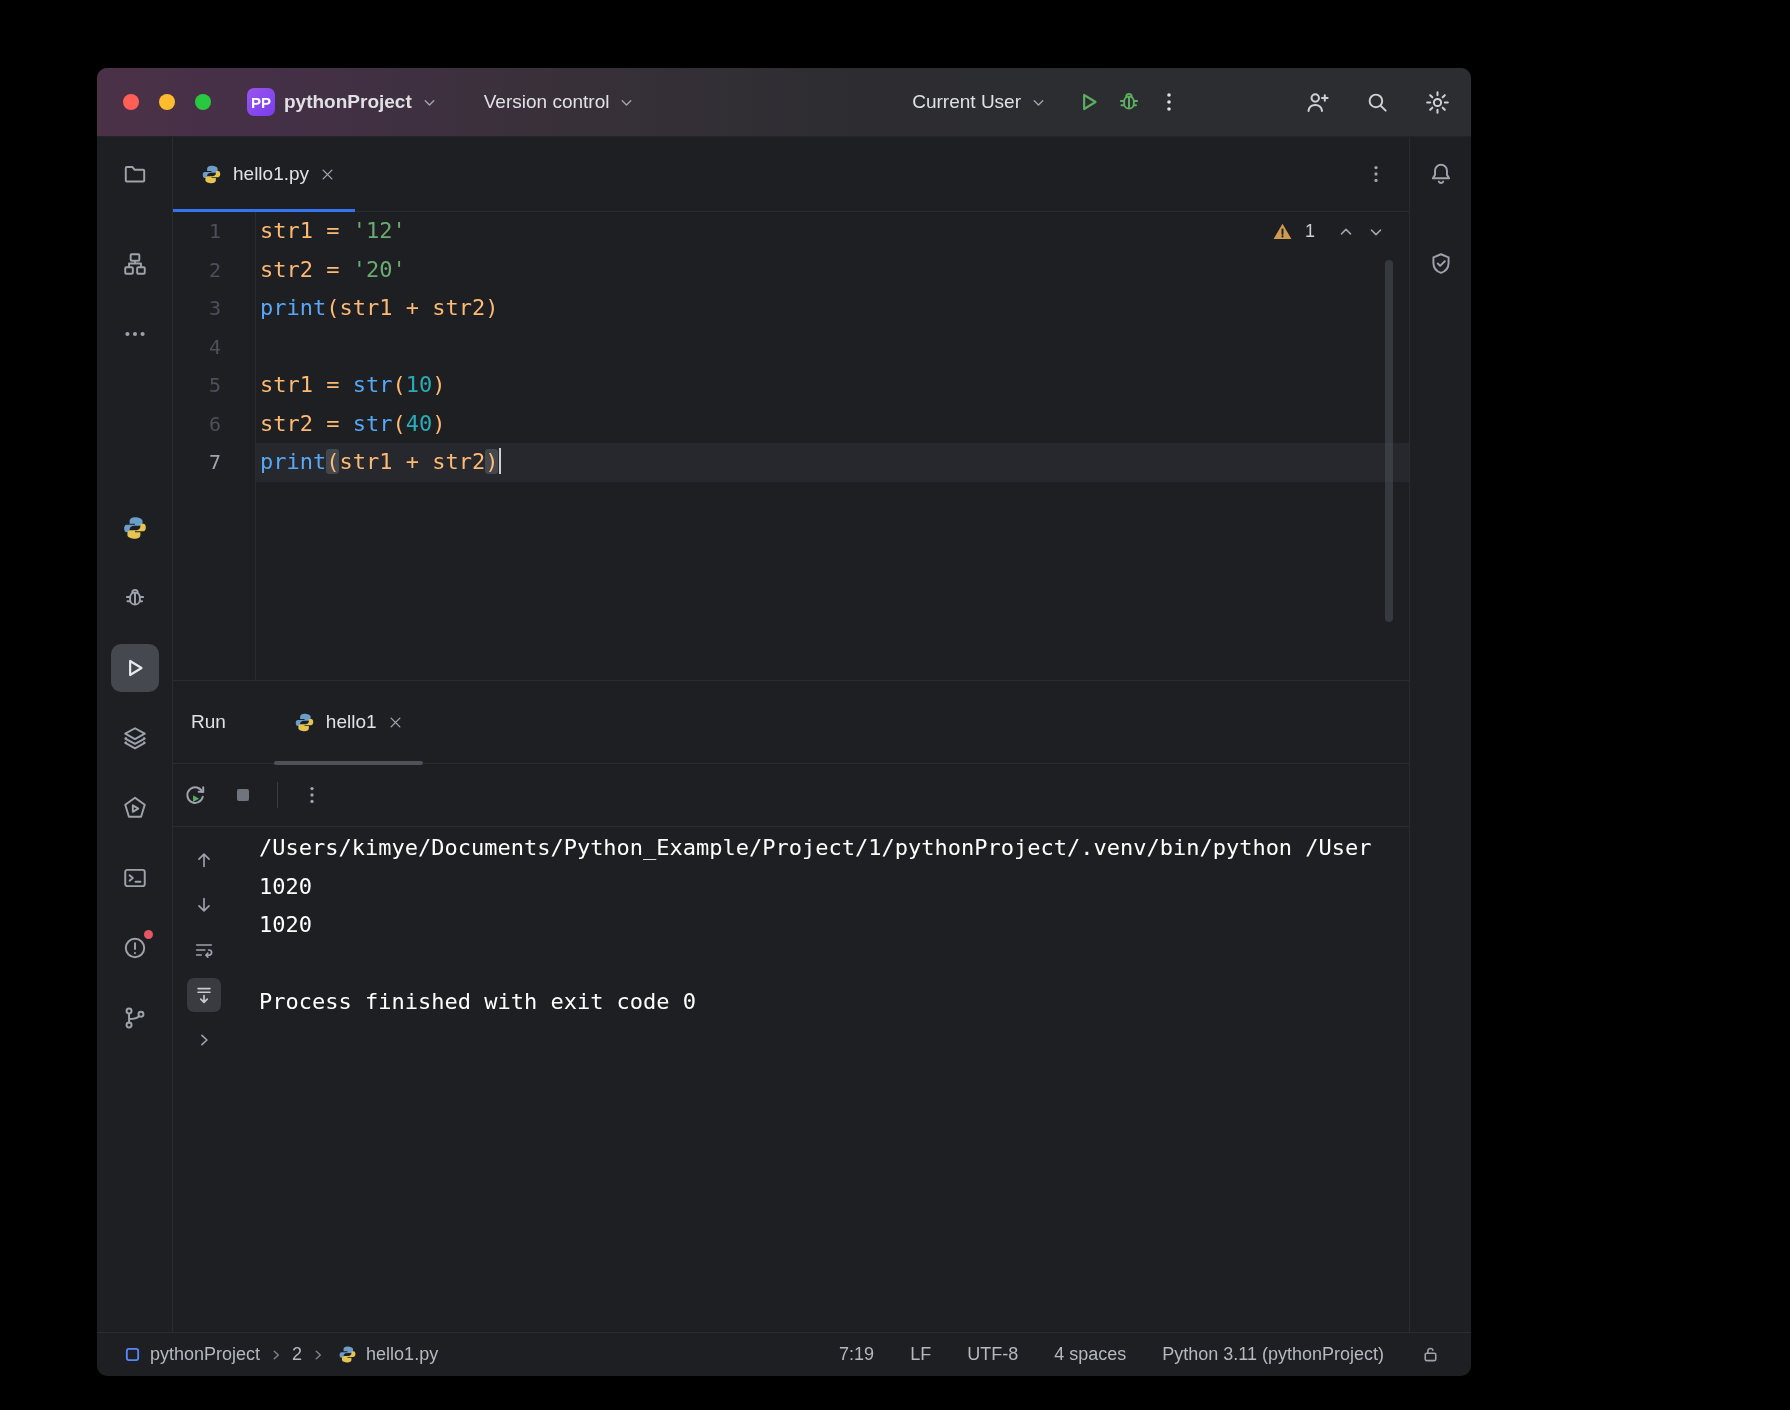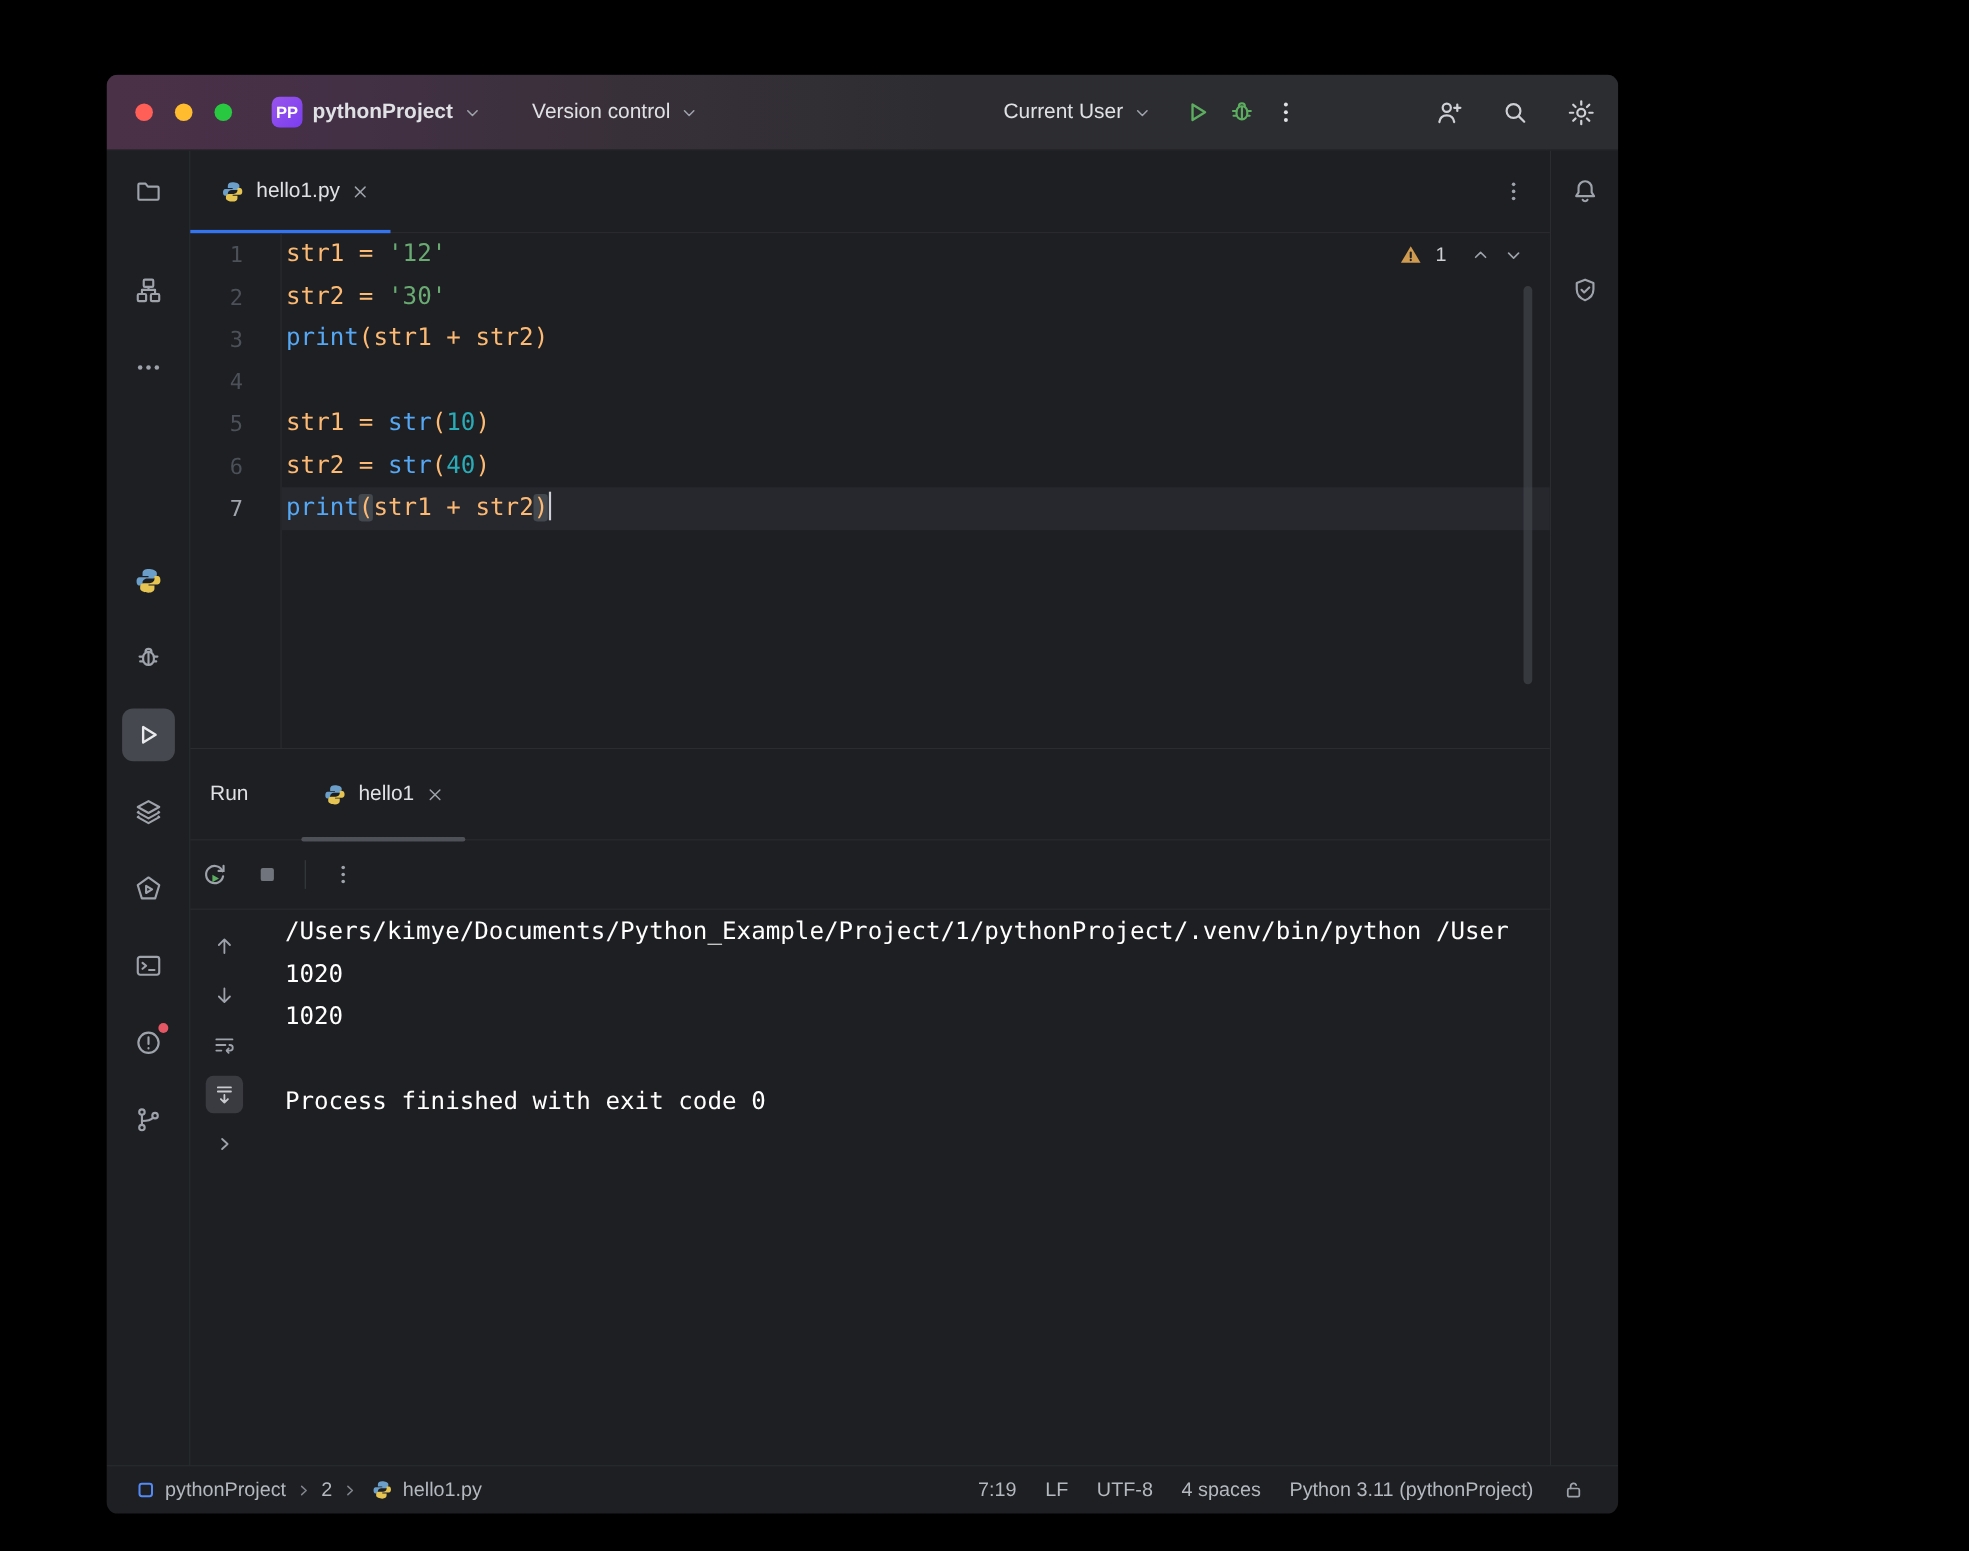--- a/index.html
+++ b/index.html
@@ -128,21 +128,21 @@
     flex:1;min-width:0;overflow:hidden;padding-left:24px;padding-top:2px;
     font-family:"DejaVu Sans Mono",monospace;font-size:22px;color:#ffffff;
   }
   .console-line{height:38.5px;line-height:38.5px;white-space:pre;}
   
   .statusbar{
     flex:0 0 43px;display:flex;align-items:center;gap:9px;
     padding:0 30px 0 27px;border-top:1px solid #2a2c2f;
     color:#b4b8bf;font-size:18px;
   }
-  .sb-right{margin-left:auto;display:flex;align-items:center;gap:26px;}
+  .sb-right{margin-left:auto;display:flex;align-items:center;gap:36px;}
   .sb-item{white-space:nowrap;}
   .crumb{white-space:nowrap;}
   
   .ic{display:block;}
   .icfill{display:block;}
 </style>
 </head>
 <body>
 
 <div class="window">
@@ -361,21 +361,21 @@
             <div class="line-number">1</div>
             <div class="line-number">2</div>
             <div class="line-number">3</div>
             <div class="line-number">4</div>
             <div class="line-number">5</div>
             <div class="line-number">6</div>
             <div class="line-number current">7</div>
           </div>
         <div class="code">
             <div class="code-line"><span class="tok-plain">str1 = </span><span class="tok-string">'12'</span></div>
-            <div class="code-line"><span class="tok-plain">str2 = </span><span class="tok-string">'30'</span></div>
+            <div class="code-line"><span class="tok-plain">str2 = </span><span class="tok-string">'20'</span></div>
             <div class="code-line"><span class="tok-func">print</span><span class="tok-plain">(str1 + str2)</span></div>
             <div class="code-line"></div>
             <div class="code-line"><span class="tok-plain">str1 = </span><span class="tok-func">str</span><span class="tok-plain">(</span><span class="tok-number">10</span><span class="tok-plain">)</span></div>
             <div class="code-line"><span class="tok-plain">str2 = </span><span class="tok-func">str</span><span class="tok-plain">(</span><span class="tok-number">40</span><span class="tok-plain">)</span></div>
             <div class="code-line current"><span class="tok-func">print</span><span class="tok-plain brace-hl">(</span><span class="tok-plain">str1 + str2</span><span class="tok-plain brace-hl">)</span><span class="caret"></span></div>
           </div>
         <div class="inspections">
           <span>
             <svg class="icfill" width="21" height="21" viewBox="0 0 24 24">
                 <path d="M12 3.2 22.2 20.5H1.8z" fill="#cf9b50"></path>

